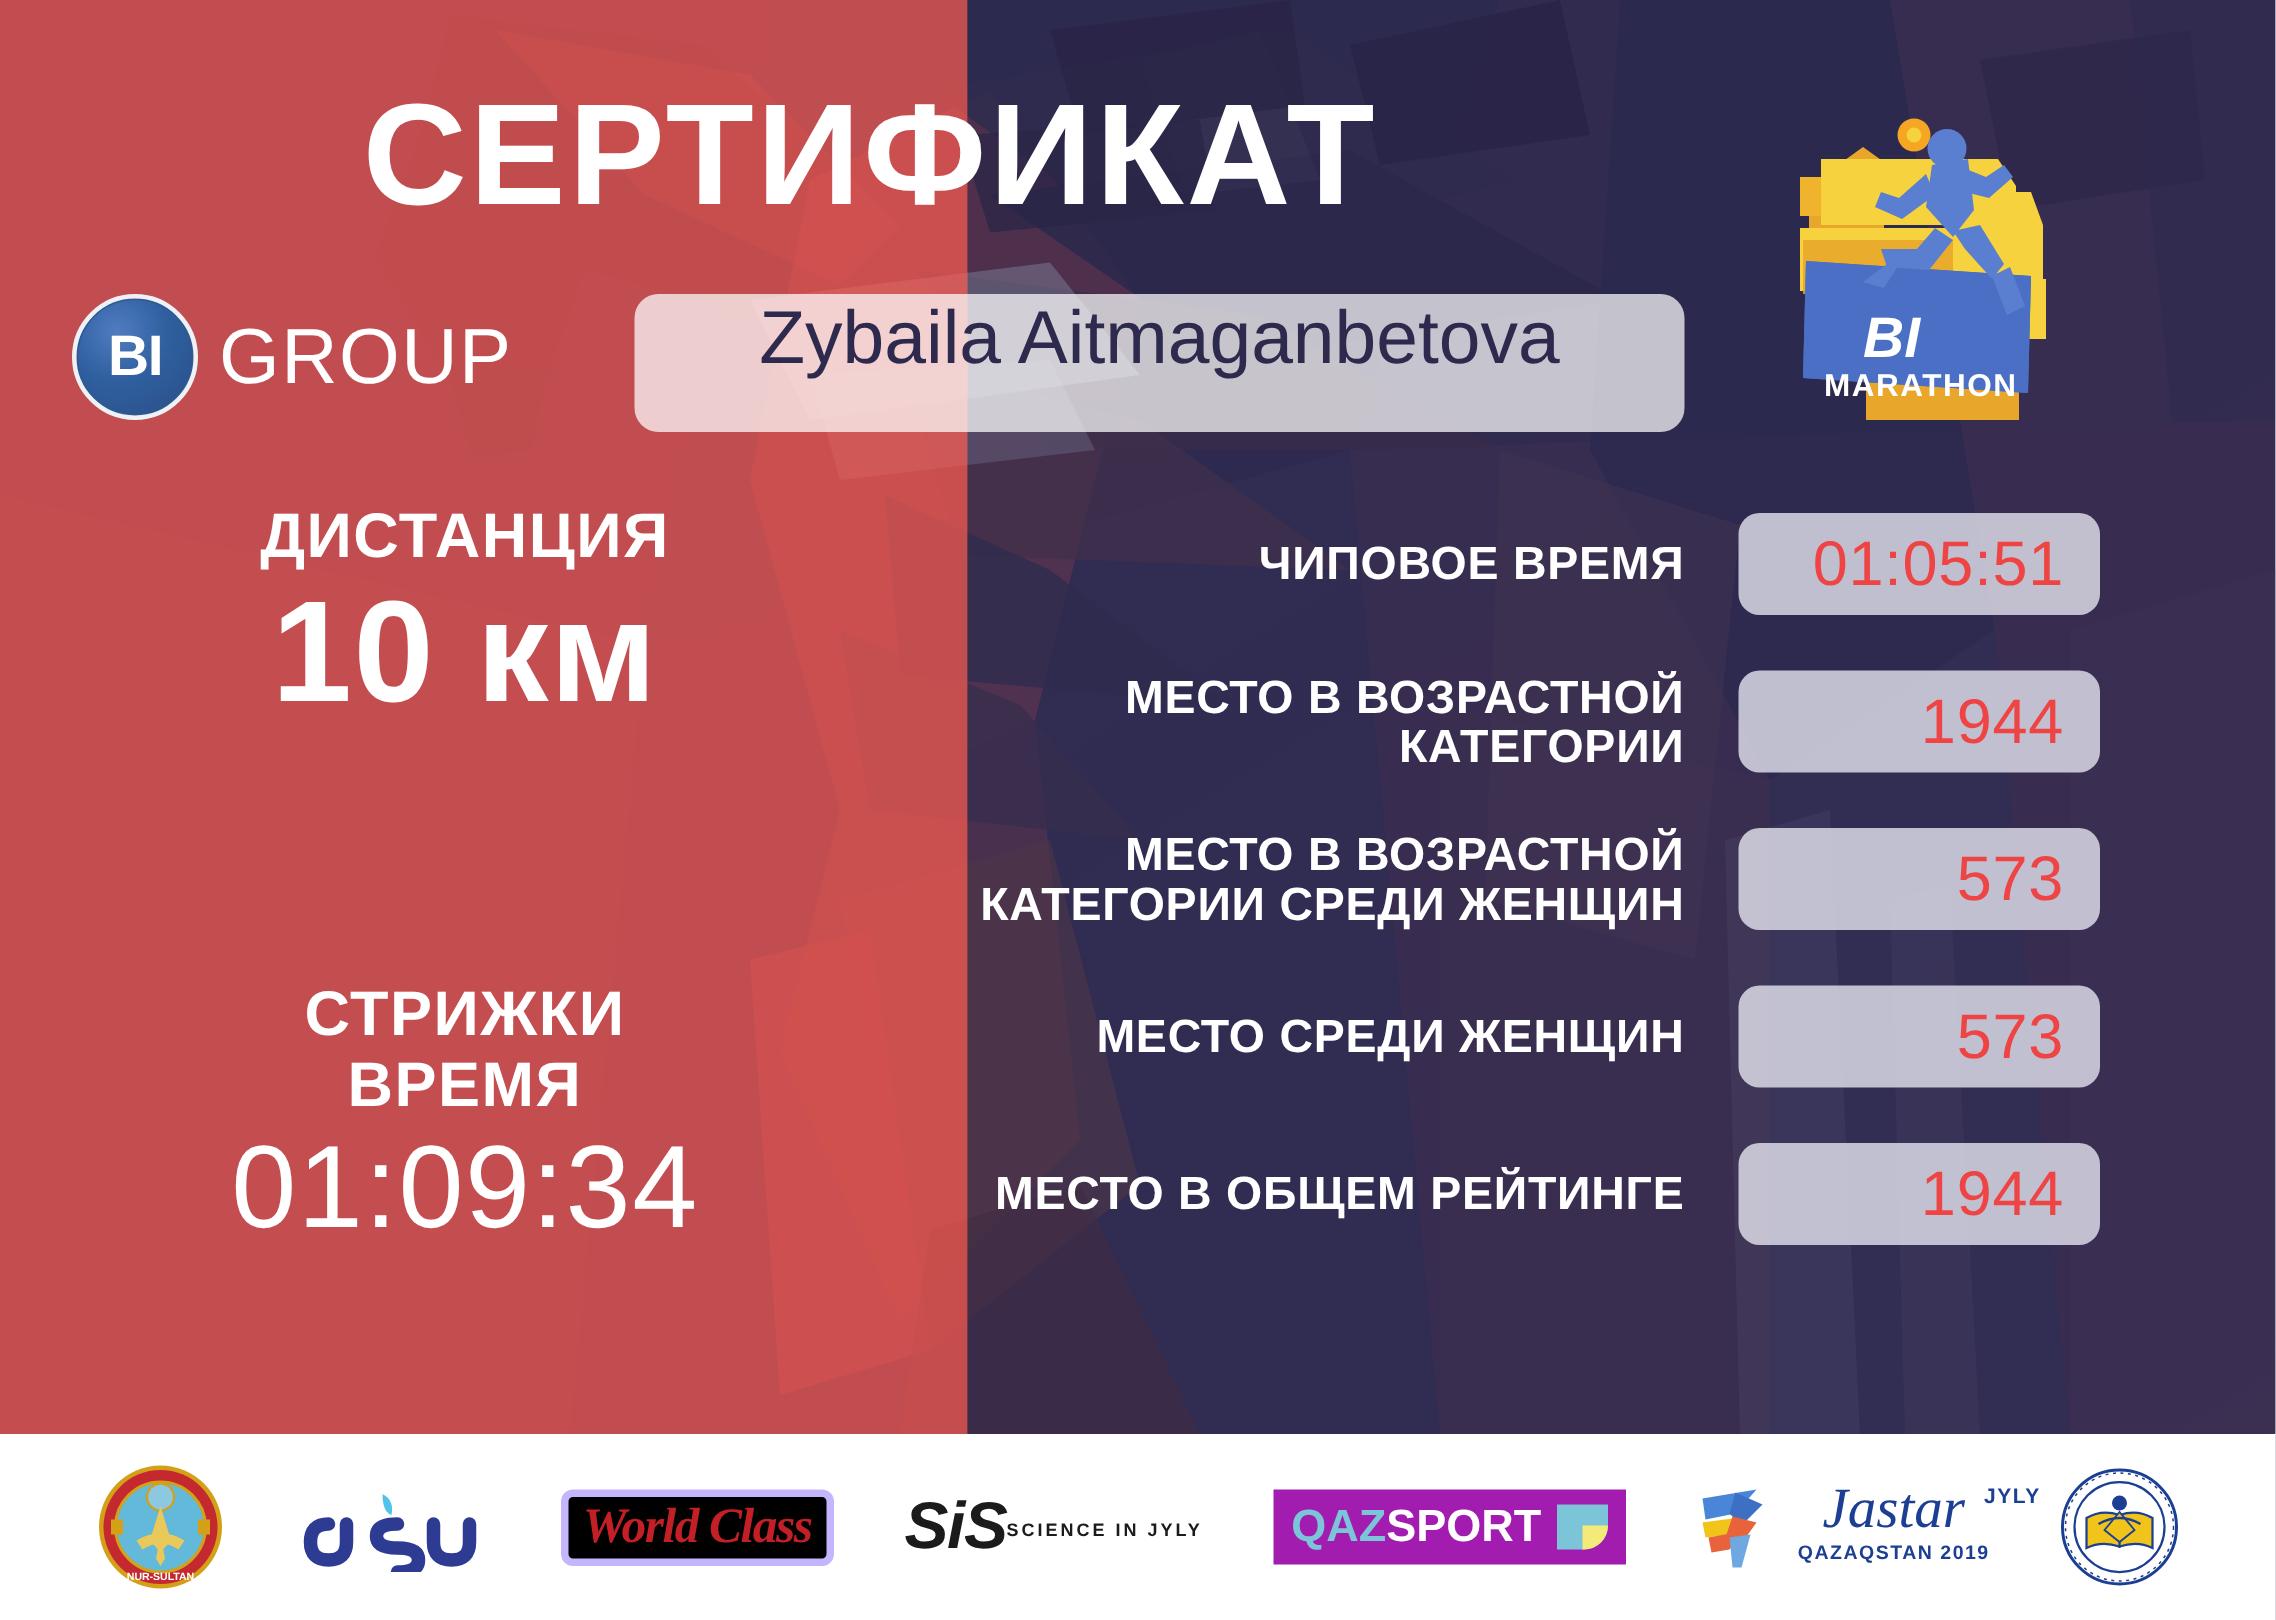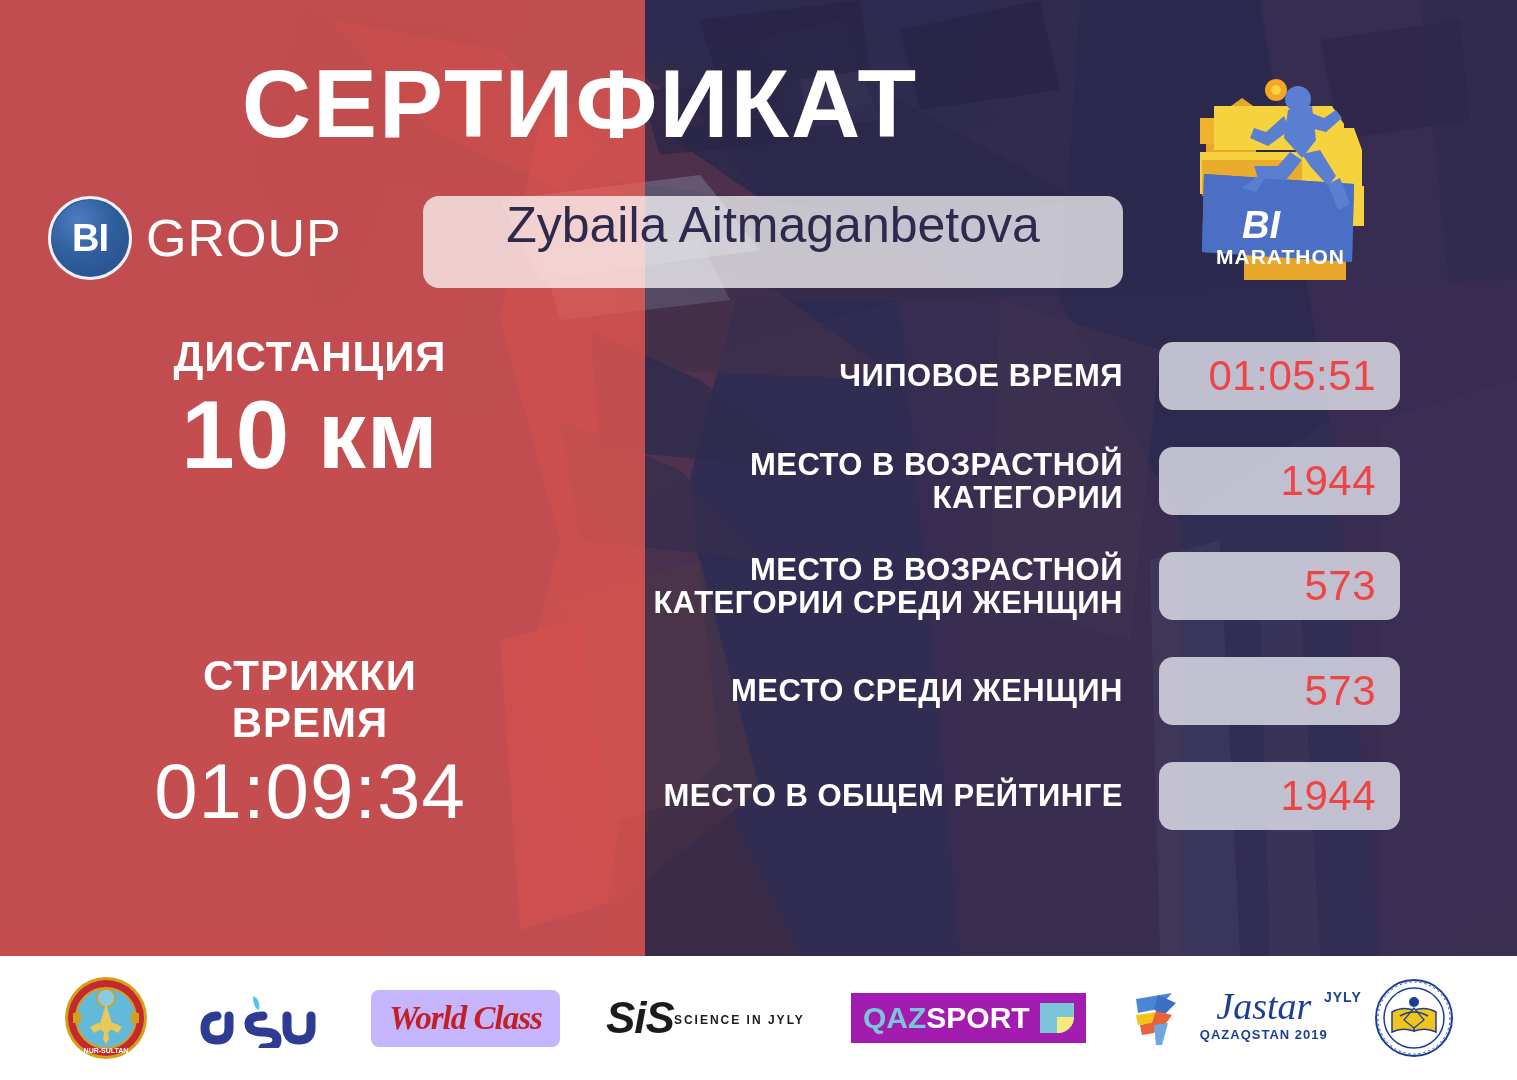--- a/index.html
+++ b/index.html
@@ -237,22 +237,22 @@
     align-items: center;
     justify-content: space-around;
     padding: 0 40px;
     box-sizing: border-box;
   }
   .sponsor { display: flex; align-items: center; justify-content: center; }
 
   
   .wc-logo {
     display: inline-block;
-    background: #c4b5fd;
-    border: 8px solid #c4b5fd;
+    background: #000000;
+    border: 5px solid #c4b5fd;
     border-radius: 8px;
     padding: 2px 10px;
     color: #c22026;
     font-family: "Liberation Serif", serif;
     font-style: italic;
     font-weight: bold;
     font-size: 33px;
     letter-spacing: -1px;
     white-space: nowrap;
   }

